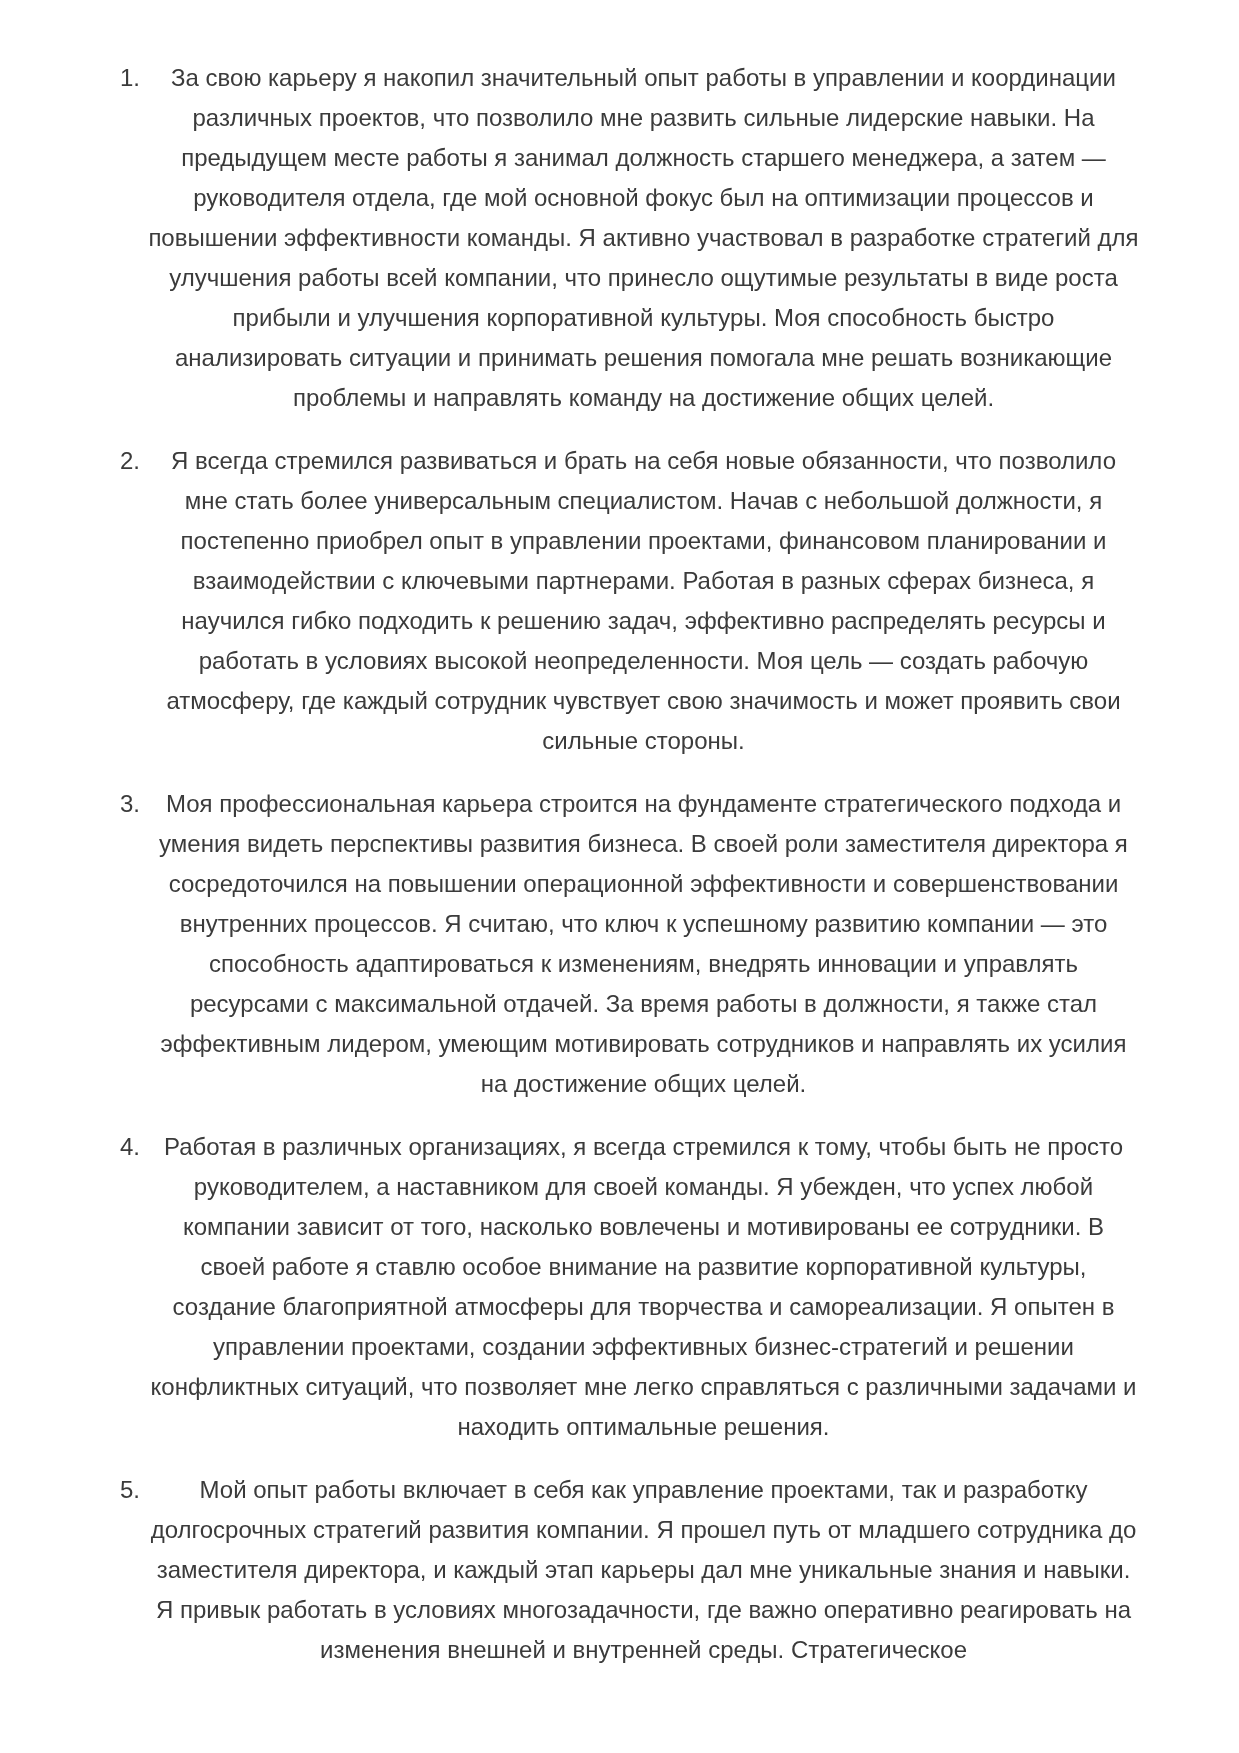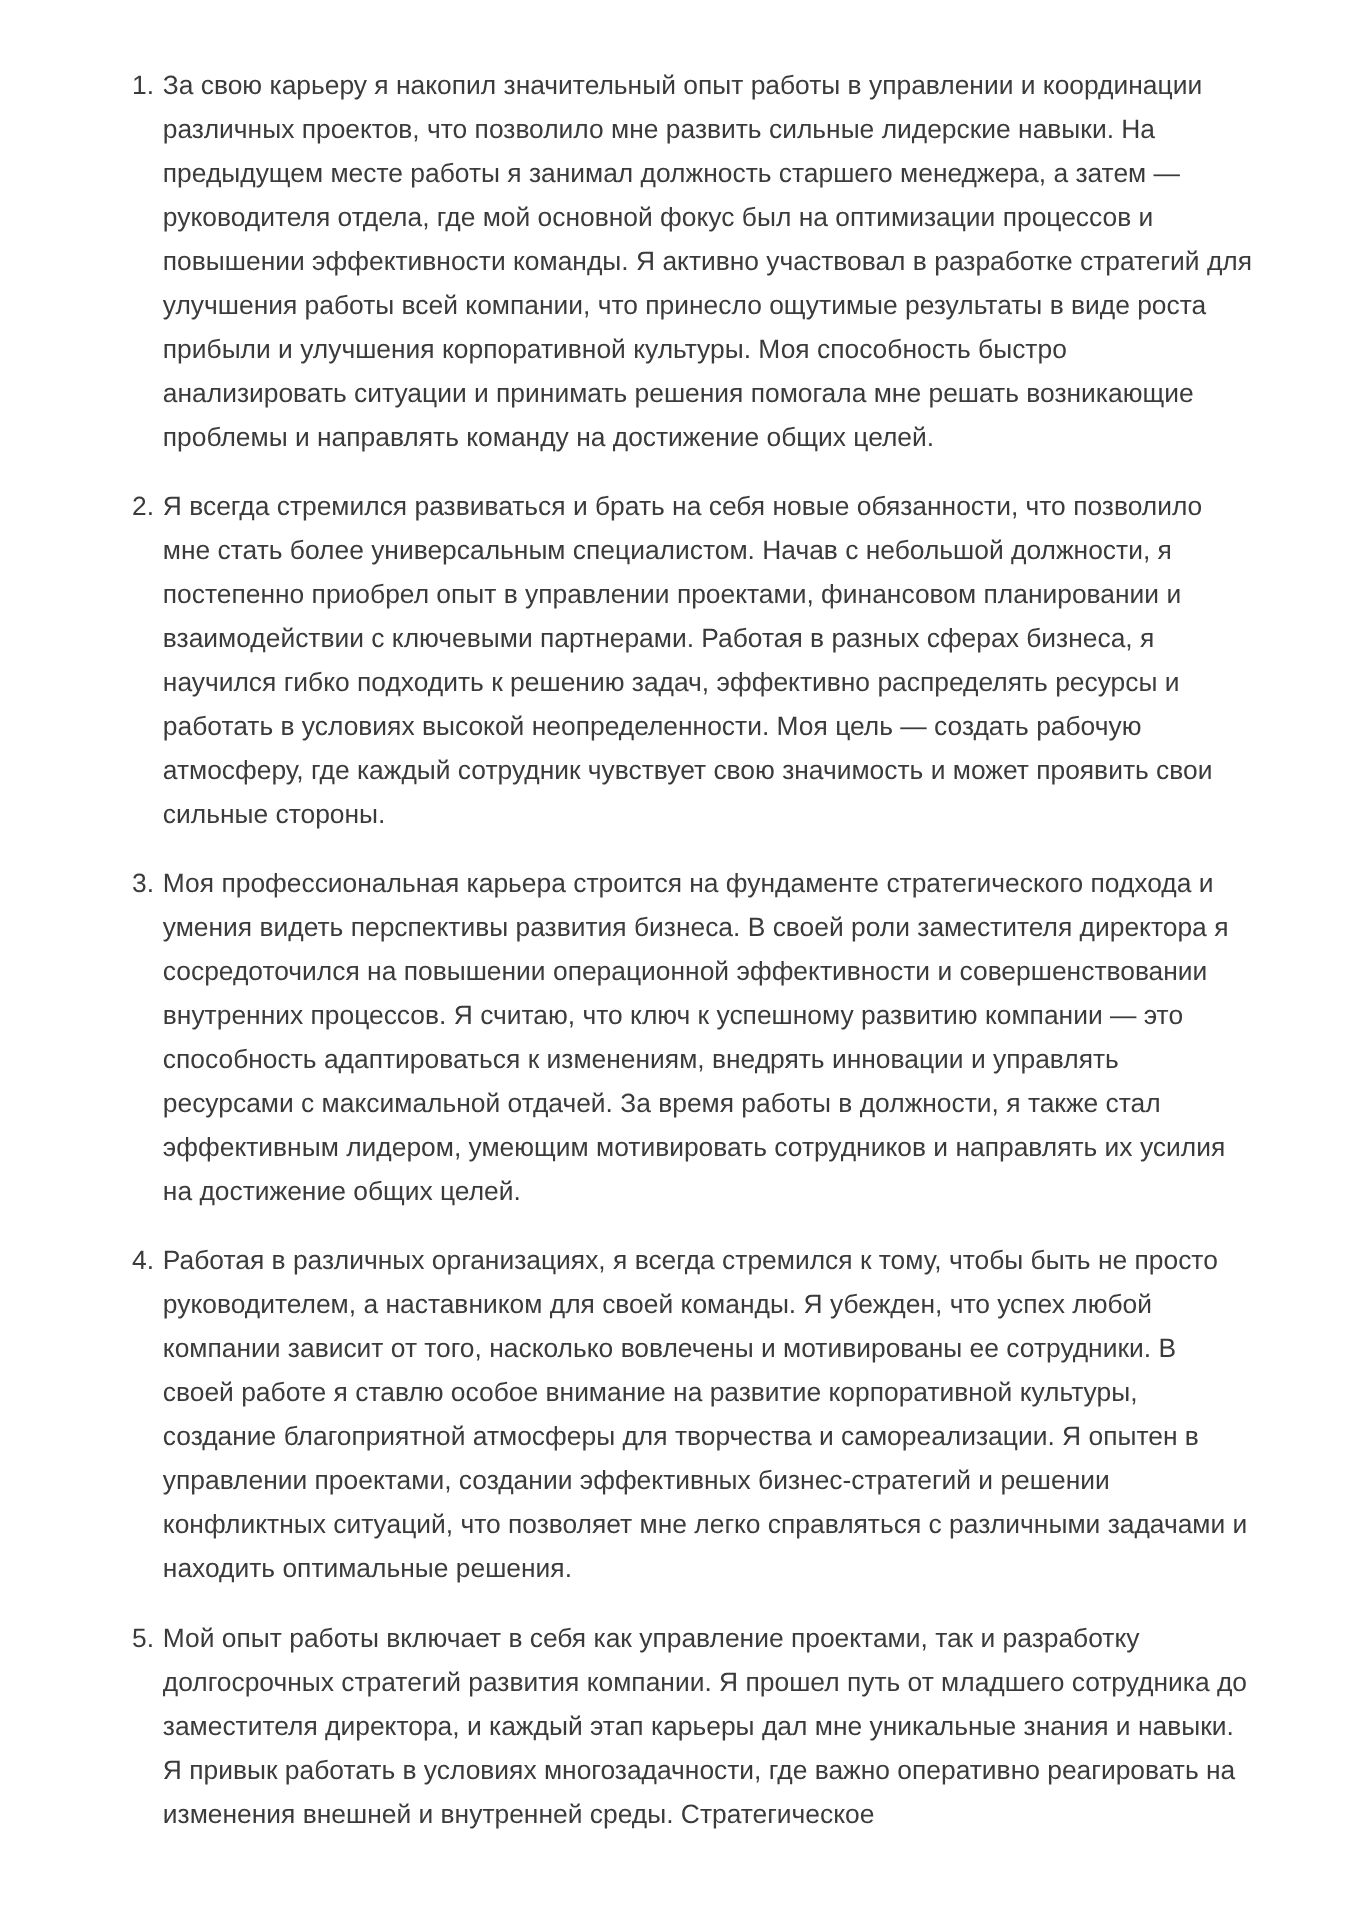--- a/index.html
+++ b/index.html
@@ -30,21 +30,21 @@
     font-size: 24px;
     line-height: 40px;
     margin: 0 0 23px 0;
     max-width: 1019px;
   }
   .item-number {
     white-space: nowrap;
   }
   .item-text {
     margin: 0;
-    text-align: left;
+    text-align: center;
     word-spacing: normal;
   }
 </style>
 </head>
 <body>
 
 <main class="doc">
   <ol class="numbered-list">
 
     <li class="list-item">

